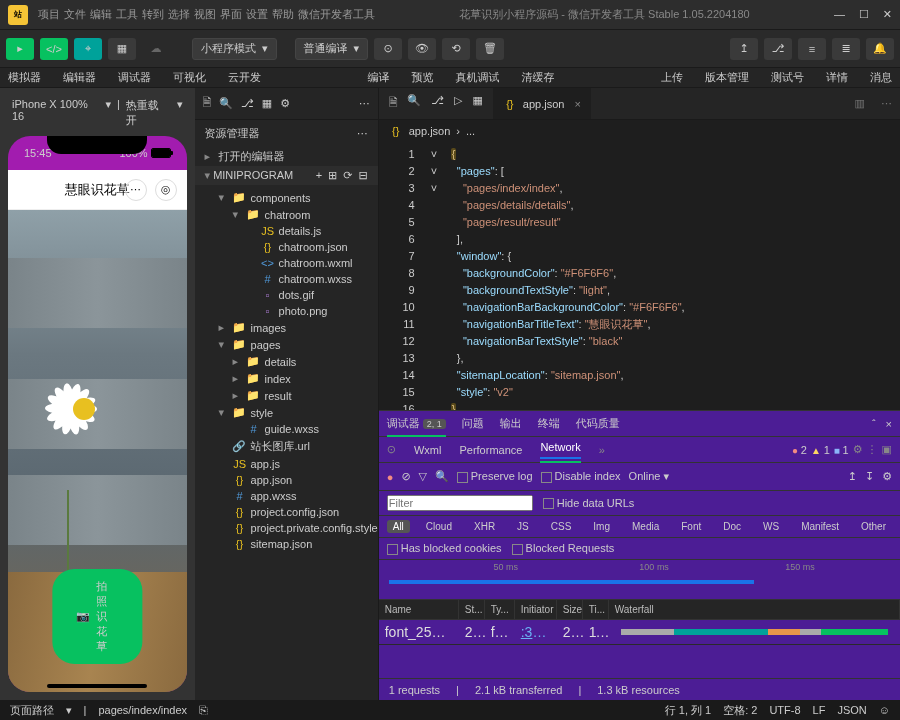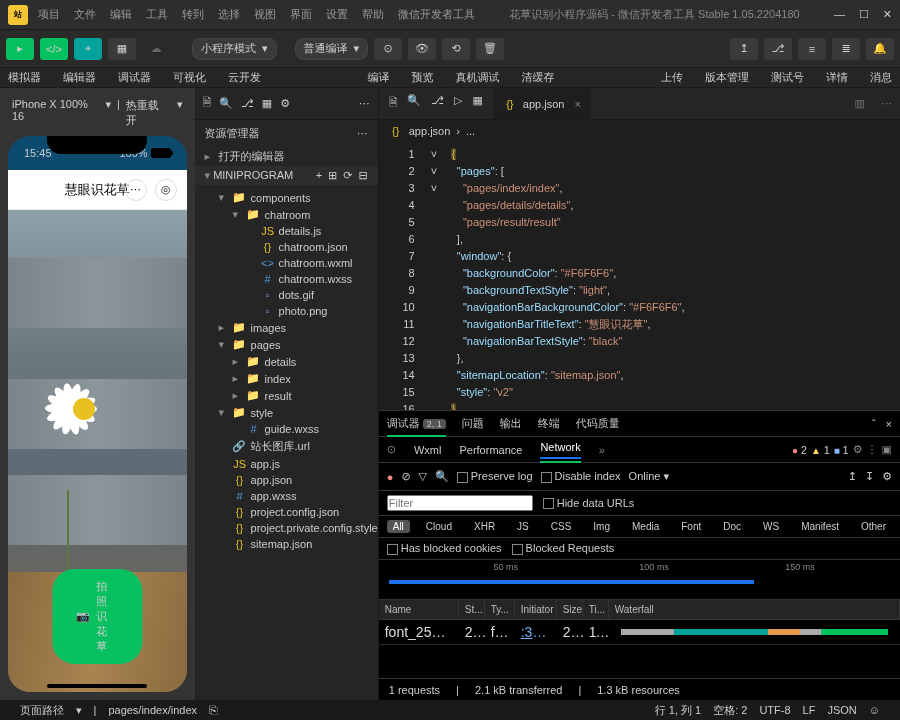--- a/index.html
+++ b/index.html
@@ -1,34 +1,34 @@
 <!DOCTYPE html>
 <html><head>
 <meta charset="utf-8">
 <style>
 *{margin:0;padding:0;box-sizing:border-box;font-family:"Microsoft YaHei",sans-serif;font-size:11px;color:#ccc}
 body{background:#1e1e1e;width:900px;height:720px;overflow:hidden}
 .titlebar{height:30px;background:#2d2d2d;display:flex;align-items:center;padding:0 8px;border-bottom:1px solid #1a1a1a}
 .titlebar .logo{width:20px;height:20px;background:#f5c436;border-radius:3px;margin-right:10px;display:flex;align-items:center;justify-content:center;color:#000;font-size:8px;font-weight:bold}
-.menus{display:flex;gap:14px}
+.menus{display:flex;gap:4px}
 .menus span{color:#999;cursor:pointer}
 .title-center{flex:1;text-align:center;color:#888}
 .winbtns{display:flex;gap:14px;color:#888}
 .toolbar{height:38px;background:#2a2a2a;display:flex;align-items:center;padding:0 6px;gap:6px;border-bottom:1px solid #1a1a1a}
 .tb-btn{width:28px;height:22px;border-radius:3px;display:flex;align-items:center;justify-content:center;color:#ccc}
 .tb-btn.green{background:#07c160}
 .tb-btn.teal{background:#00a29a}
 .tb-btn.gray{background:#3a3a3a}
-.tb-sel{height:22px;background:#3a3a3a;border-radius:8px;padding:0 8px;display:flex;align-items:center;color:#ccc;gap:6px;border:1px solid #444}
+.tb-sel{height:22px;background:#3a3a3a;border-radius:3px;padding:0 8px;display:flex;align-items:center;color:#ccc;gap:6px;border:1px solid #444}
 .tb-spacer{flex:1}
 .toolbar2{height:20px;background:#252525;display:flex;align-items:center;padding:0 8px;gap:22px;color:#888;font-size:10px;border-bottom:1px solid #1a1a1a}
 .main{display:flex;height:612px}
 .left{width:320px;background:#333;padding:8px;display:flex;flex-direction:column}
 .devbar{color:#888;font-size:10px;padding:2px 4px;display:flex;gap:6px}
-.phone{flex:1;background:#0c4a6e;border-radius:22px;margin-top:6px;position:relative;overflow:hidden}
+.phone{flex:1;background:#a21caf;border-radius:22px;margin-top:6px;position:relative;overflow:hidden}
 .notch{position:absolute;top:0;left:50%;transform:translateX(-50%);width:100px;height:18px;background:#000;border-radius:0 0 14px 14px;z-index:5}
 .statusbar{height:34px;display:flex;align-items:center;justify-content:space-between;padding:0 16px;color:#000;font-size:11px;font-weight:500}
 .battery{display:flex;align-items:center;gap:3px}
 .batt-icon{width:20px;height:10px;border:1px solid #000;border-radius:2px;position:relative}
 .batt-icon::after{content:"";position:absolute;right:-3px;top:2px;width:2px;height:4px;background:#000;border-radius:0 1px 1px 0}
 .batt-fill{background:#000;height:100%;width:100%;border-radius:1px}
 .navbar{height:40px;display:flex;align-items:center;justify-content:center;position:relative;background:#fff;border-bottom:1px solid #eee}
 .navbar-title{color:#000;font-size:13px;font-weight:500}
 .navbar-right{position:absolute;right:10px;display:flex;gap:8px}
 .cap-btn{width:22px;height:22px;border:1px solid #ddd;border-radius:11px;display:flex;align-items:center;justify-content:center;color:#000}
@@ -67,21 +67,21 @@
 .tab-close{color:#888;margin-left:4px}
 .breadcrumb{height:22px;padding:0 10px;display:flex;align-items:center;gap:6px;color:#888;background:#1e1e1e}
 .breadcrumb .ico{color:#e8c020}
 .editor{flex:1;display:flex;background:#1e1e1e;overflow:hidden}
 .gutter{width:52px;text-align:right;padding:4px 16px 0 0;color:#6e7681;font-family:Consolas,monospace;line-height:17px}
 .fold{width:14px;color:#888;font-family:Consolas,monospace;line-height:17px;padding-top:4px}
 .code{flex:1;padding:4px 0 0 6px;font-family:Consolas,monospace;line-height:17px}
 .code .line{white-space:pre}
 .p{color:#ccc}.k{color:#9cdcfe}.s{color:#ce9178}.y{color:#d7ba7d}
 .hl{background:#5a4a1a;border-radius:2px;padding:0 1px}
-.devtools{height:290px;background:#000000;border-top:1px solid #333;display:flex;flex-direction:column}
+.devtools{height:290px;background:#4c1d95;border-top:1px solid #333;display:flex;flex-direction:column}
 .dt-tabs{height:26px;display:flex;align-items:center;padding:0 8px;gap:16px;border-bottom:1px solid #333;color:#999}
 .dt-tab{cursor:pointer}
 .dt-tab.active{color:#fff;position:relative}
 .dt-tab.active::after{content:"";position:absolute;bottom:-6px;left:0;right:0;height:2px;background:#06c160}
 .badge{background:#555;border-radius:3px;padding:0 4px;font-size:9px;margin-left:3px}
 .dt-right{margin-left:auto;display:flex;gap:10px;align-items:center;color:#888}
 .dt-tabs2{height:26px;display:flex;align-items:center;padding:0 8px;gap:18px;border-bottom:1px solid #333}
 .dt-tabs2 .active{color:#fff;border-bottom:2px solid #1a73e8;padding-bottom:4px}
 .status-ind{display:flex;gap:4px;align-items:center;margin-left:auto}
 .si{font-size:10px}
@@ -96,21 +96,21 @@
 .tl-bar{position:absolute;top:20px;height:4px;background:#1a73e8}
 .nettable{flex:1;overflow:auto}
 .nethdr{display:flex;background:#252525;border-bottom:1px solid #333}
 .nethdr div{padding:4px 6px;border-right:1px solid #333;color:#bbb;font-size:10px}
 .netrow{display:flex;border-bottom:1px solid #2a2a2a}
 .netrow div{padding:4px 6px;color:#ddd;font-size:14px;overflow:hidden;text-overflow:ellipsis;white-space:nowrap}
 .c-name{width:80px}.c-st{width:26px}.c-ty{width:30px}.c-in{width:42px}.c-sz{width:26px}.c-ti{width:26px}.c-wf{flex:1}
 .wf-bar{height:10px;margin-top:1px;display:flex}
 .wf-seg{height:100%}
 .netfoot{height:22px;display:flex;align-items:center;padding:0 10px;gap:16px;border-top:1px solid #333;color:#999;font-size:10px}
-.statusbar-btm{height:20px;background:#1a1a1a;display:flex;align-items:center;padding:0 20px;gap:12px;color:#888;font-size:10px}
+.statusbar-btm{height:20px;background:#1a1a1a;display:flex;align-items:center;padding:0 10px;gap:12px;color:#888;font-size:10px}
 .statusbar-btm .spacer{flex:1}
 </style>
 </head>
 <body>
 
 <div class="titlebar">
   <div class="logo">站</div>
   <div class="menus">
       <span>项目</span>
       <span>文件</span>

